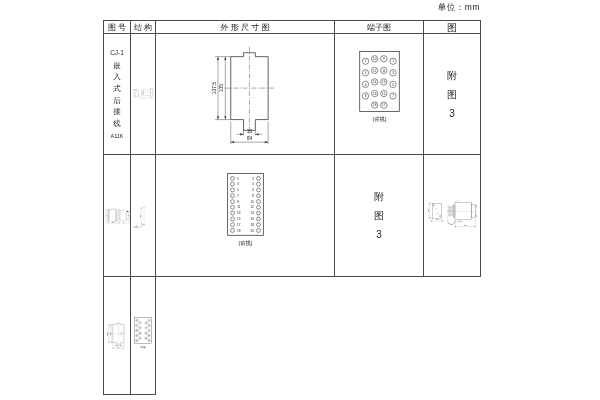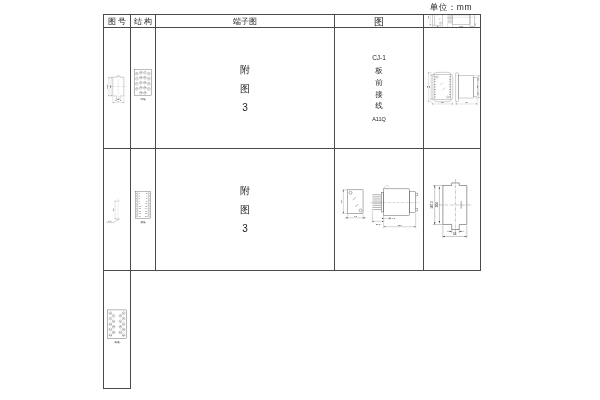--- a/index.html
+++ b/index.html
@@ -1,19 +1,19 @@
 <!DOCTYPE html>
 <html><head>
 <meta charset="utf-8">
 <style>
   html,body{margin:0;padding:0}
   body{width:600px;height:400px;background:#ffffff;position:relative;
        font-family:"Liberation Sans",sans-serif;color:#222}
-  .unit{position:absolute;top:2px;right:128px;font-size:8.5px;letter-spacing:.5px}
-  .tbl{position:absolute;left:103px;top:14px;display:grid;
+  .unit{position:absolute;top:2px;right:120px;font-size:8.5px;letter-spacing:.5px}
+  .tbl{position:absolute;left:103px;top:20px;display:grid;
        grid-template-columns:27px 25px 179px 89px 57px;
        grid-template-rows:13px 121px 122px 118px;
        border-top:1px solid #4a4a4a;border-left:1px solid #4a4a4a}
   .cell{border-right:1px solid #4a4a4a;border-bottom:1px solid #4a4a4a;
         display:flex;align-items:center;justify-content:center;
         overflow:hidden;box-sizing:border-box;background:#fff}
   .hd{font-size:8px;white-space:nowrap}
   .fig{width:10px;font-size:10px;line-height:1.9;text-align:center;word-break:break-all}
   .struct{display:flex;flex-direction:column;align-items:center;gap:4px}
   .model{font-size:6.5px;white-space:nowrap}
@@ -33,24 +33,32 @@
 </style>
 </head>
 <body>
 
 <div class="unit">单位：mm</div>
 
 <div class="tbl">
 
   <div class="cell hd">图 号</div>
   <div class="cell hd">结 构</div>
+  <div class="cell hd">外 形 尺 寸 图</div>
   <div class="cell hd">端子图</div>
 
   <div class="cell">
     <div class="fig">附图3</div>
+  </div>
+  <div class="cell">
+    <div class="struct">
+      <span class="model">CJ-1</span>
+      <span class="vtxt">嵌入式后接线</span>
+      <span class="code">A11K</span>
+    </div>
   </div>
   <div class="cell">
     <svg width="177" height="119" viewBox="0 0 179 121">
       <g>
         <rect class="ln" x="28" y="22" width="31" height="50"></rect>
         <path class="ln" d="M34,22V72"></path>
         <circle class="ln" cx="40" cy="28" r="3.2"></circle>
         <circle class="ln" cx="53" cy="65" r="3.2"></circle>
         <path class="ln" d="M43,41l6.5,-6.5M46,56l6.5,-6.5"></path>
         <path class="tn" d="M16,22H28M16,72H28M28,74V82M59,74V82M20,22V72M22,79H65"></path>
@@ -126,27 +134,20 @@
           <text x="23.5" y="62.7" class="tnum">18</text>
           <circle cx="33" cy="61.5" r="3.3" class="tc"></circle>
           <text x="33" y="62.7" class="tnum">17</text>
         </g>
       <text class="cap" x="28.5" y="78">(背视)</text>
     </svg>
   </div>
 
   <div class="cell">
     <div class="fig">附图3</div>
-  </div>
-  <div class="cell">
-    <div class="struct">
-      <span class="model">CJ-1</span>
-      <span class="vtxt">板前接线</span>
-      <span class="code">A11Q</span>
-    </div>
   </div>
   <div class="cell">
     <svg width="177" height="120" viewBox="0 0 179 112">
       <g>
         <rect class="ln" x="26" y="6" width="66" height="94" rx="17"></rect>
         <rect class="ln" x="32" y="13" width="54" height="80"></rect>
         <path class="dots" d="M35,20V88M83,20V88"></path>
         <circle class="ln" cx="42" cy="21" r="3.5"></circle>
         <circle class="ln" cx="76" cy="85" r="3.5"></circle>
         <path class="ln" d="M52,46l7,-7M60,62l7,-7"></path>

